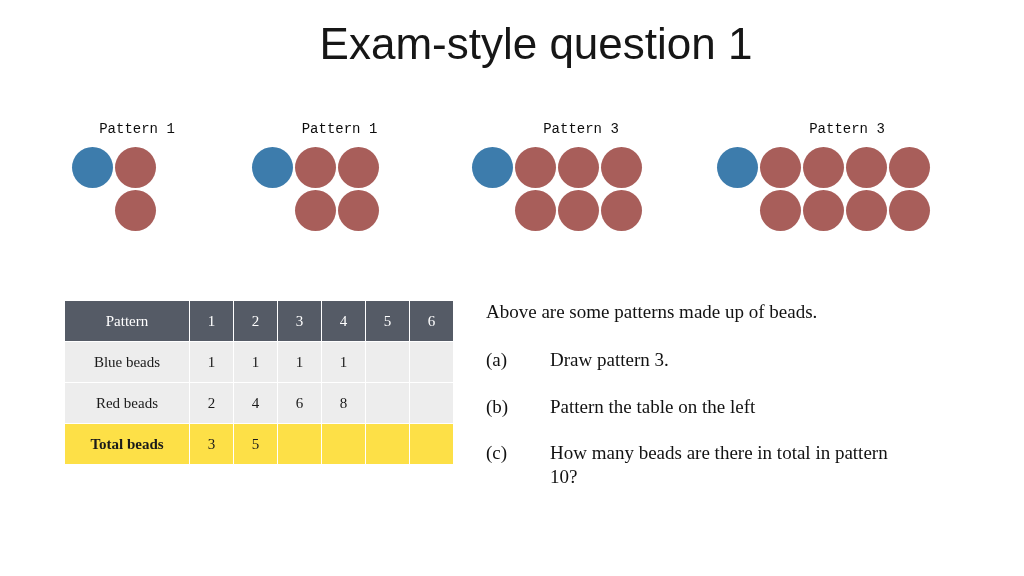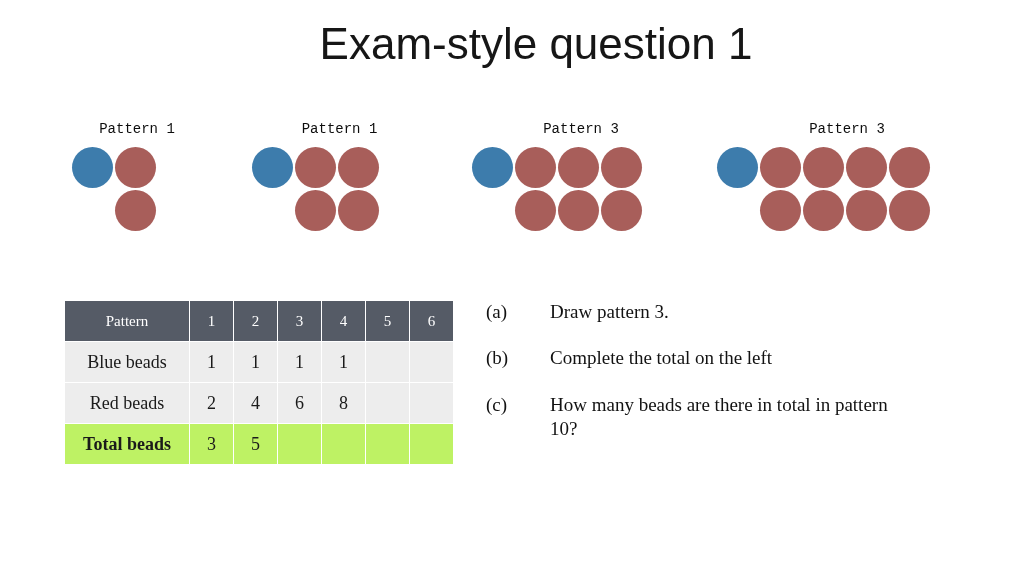--- a/index.html
+++ b/index.html
@@ -73,40 +73,40 @@
     top: 300px;
     border-collapse: collapse;
     table-layout: fixed;
     font-family: "Liberation Serif", serif;
   }
   #beads-table td, #beads-table th {
     border: 1px solid #ffffff;
     text-align: center;
     vertical-align: middle;
     padding: 0;
-    font-size: 18px;
+    font-size: 15px;
     color: #1a1a1a;
     font-weight: 400;
   }
   #beads-table col.label-col { width: 125px; }
   #beads-table col.num-col   { width: 44px; }
 
   #beads-table thead th {
     background: #555b66;
     color: #ffffff;
     font-weight: normal;
     height: 40px;
     font-size: 15px;
   }
   #beads-table tbody tr.data-row td {
     background: #ededed;
     height: 40px;
   }
   #beads-table tbody tr.total-row td {
-    background: #bef264;
+    background: #fde047;
     height: 40px;
   }
   #beads-table tbody tr.total-row td.row-label {
     font-weight: bold;
   }
 
   
   #question-block {
     position: absolute;
     left: 486px;
@@ -253,28 +253,29 @@
       <td>5</td>
       <td></td>
       <td></td>
       <td></td>
       <td></td>
     </tr>
   </tbody>
 </table>
 
 <div id="question-block">
+  <div id="question-intro">Above are some patterns made up of beads.</div>
 
   <div class="question-item">
     <div class="q-marker">(a)</div>
     <div class="q-text">Draw pattern 3.</div>
   </div>
 
   <div class="question-item">
     <div class="q-marker">(b)</div>
-    <div class="q-text">Complete the total on the left</div>
+    <div class="q-text">Pattern the table on the left</div>
   </div>
 
   <div class="question-item">
     <div class="q-marker">(c)</div>
     <div class="q-text">How many beads are there in total in pattern 10?</div>
   </div>
 </div>
 
 </body></html>

